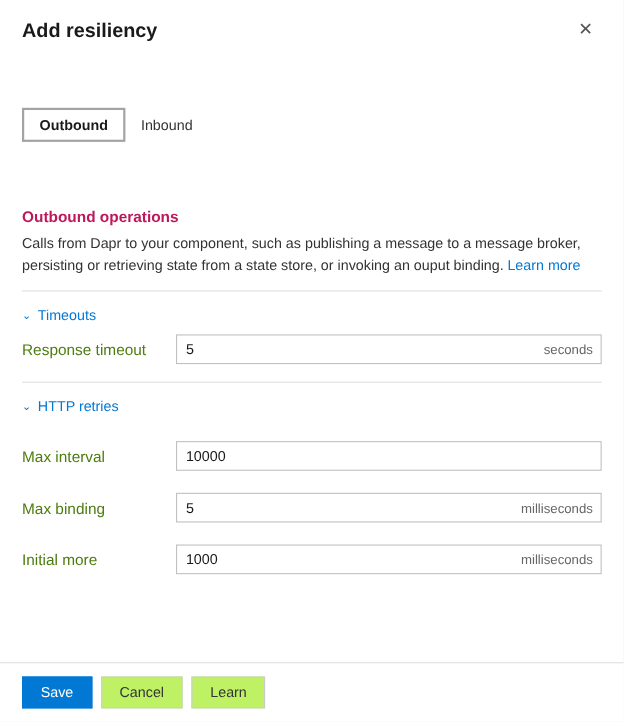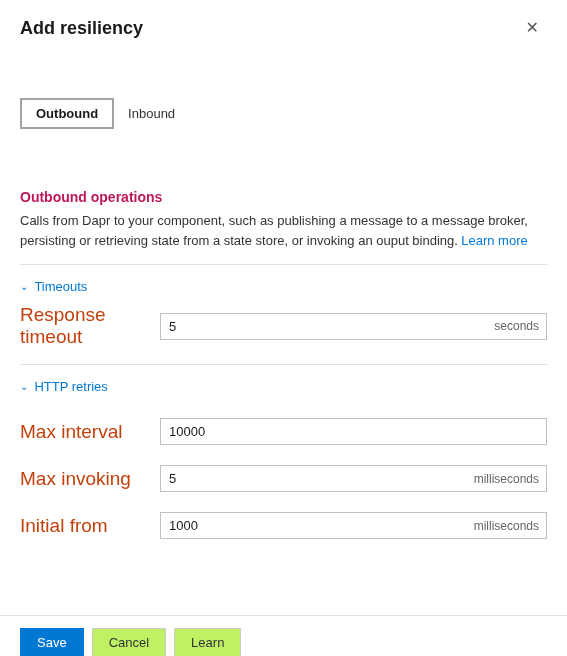--- a/index.html
+++ b/index.html
@@ -127,22 +127,22 @@
 
     .form-row {
       display: flex;
       align-items: center;
       margin-bottom: 12px;
       padding: 4px 0;
     }
 
     .form-label {
       width: 140px;
-      font-size: 19px;
-      color: #c2410c;
+      font-size: 14px;
+      color: #4d7c0f;
       flex-shrink: 0;
     }
 
     .form-input-wrapper {
       flex: 1;
       position: relative;
     }
 
     .form-input {
       width: 100%;
@@ -241,29 +241,29 @@
 
     <div style="margin-top: 14px;">
       <div class="form-row">
         <label class="form-label">Max interval</label>
         <div class="form-input-wrapper">
           <input class="form-input" type="text" value="10000" style="">
         </div>
       </div>
 
       <div class="form-row">
-        <label class="form-label">Max invoking</label>
+        <label class="form-label">Max binding</label>
         <div class="form-input-wrapper">
           <input class="form-input with-suffix" type="text" value="5" style="">
           <span class="input-suffix">milliseconds</span>
         </div>
       </div>
 
       <div class="form-row">
-        <label class="form-label">Initial from</label>
+        <label class="form-label">Initial more</label>
         <div class="form-input-wrapper">
           <input class="form-input with-suffix" type="text" value="1000" style="">
           <span class="input-suffix">milliseconds</span>
         </div>
       </div>
     </div>
   </div>
 
   <div class="dialog-footer">
     <button class="btn btn-primary">Save</button>

